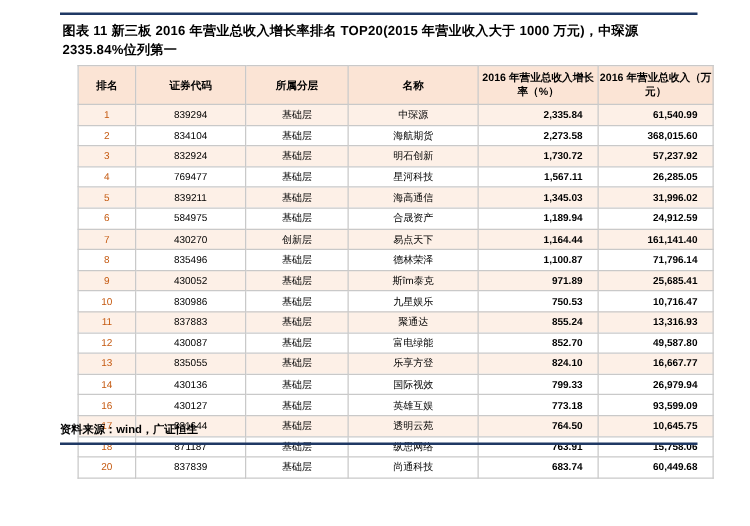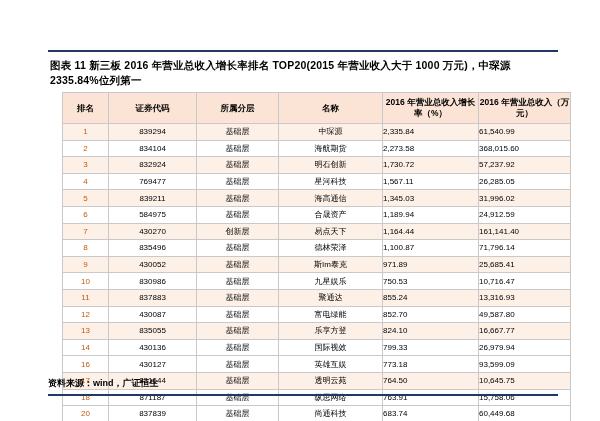--- a/index.html
+++ b/index.html
@@ -12,21 +12,20 @@
     background: #ffffff;
     font-family: "Liberation Sans", sans-serif;
     overflow: hidden;
   }
   .page {
     position: relative;
     width: 600px;
     height: 372px;
     box-sizing: border-box;
     padding: 16px;
-    margin-top: 40px;
   }
   .rule-top {
     position: absolute;
     left: 48px;
     right: 42px;
     top: 10px;
     height: 2px;
     background: #1f3864;
   }
   .rule-bottom {
@@ -80,22 +79,23 @@
     background: #fdf0e7;
   }
   tbody tr.even td {
     background: #ffffff;
   }
   td.rank {
     color: #c55a11;
     font-weight: normal;
   }
   td.num {
-    text-align: left;
+    text-align: right;
     padding-right: 12px;
+    font-weight: bold;
   }
   .col-rank { width: 46px; }
   .col-code { width: 88px; }
   .col-layer { width: 82px; }
   .col-name { width: 104px; }
   .col-growth { width: 96px; }
   .col-rev { width: 92px; }
   .source {
     position: absolute;
     left: 48px;

